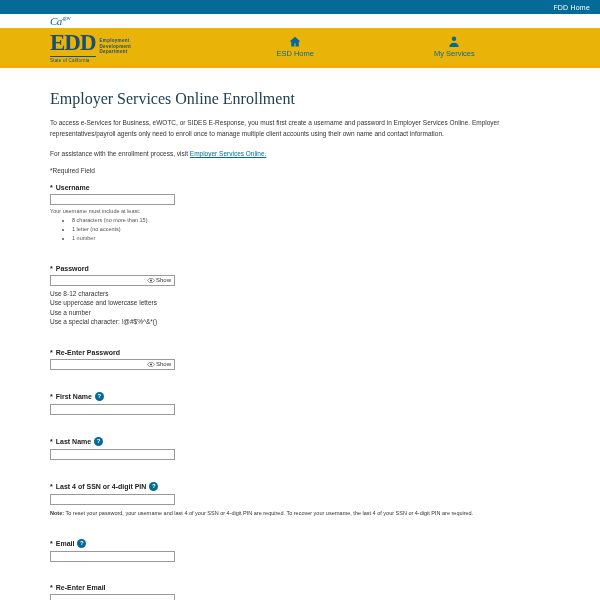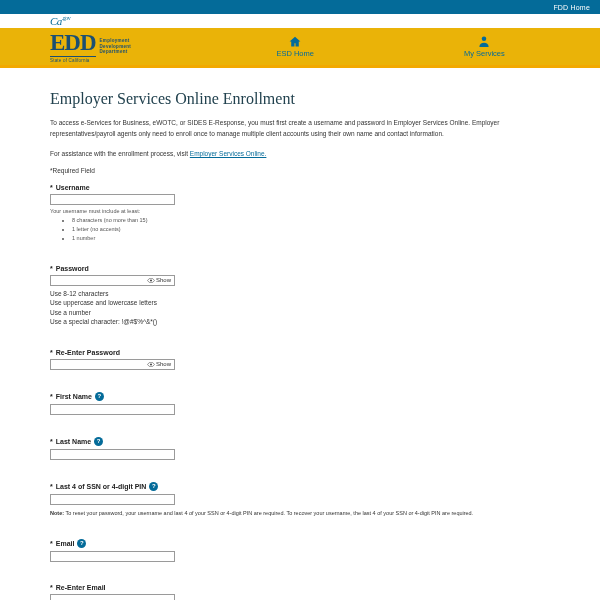--- a/index.html
+++ b/index.html
@@ -93,21 +93,20 @@
     gap: 120px;
   }
   .nav-item {
     display: flex;
     flex-direction: column;
     align-items: center;
     gap: 1px;
     text-decoration: none;
     color: #046b99;
     font-size: 7.5px;
-    margin-left: 30px;
   }
   .nav-icon svg { display: block; }
 
   
   .content {
     padding: 22px 50px 0 50px;
   }
   h1 {
     font-family: "Liberation Serif", serif;
     font-weight: normal;

